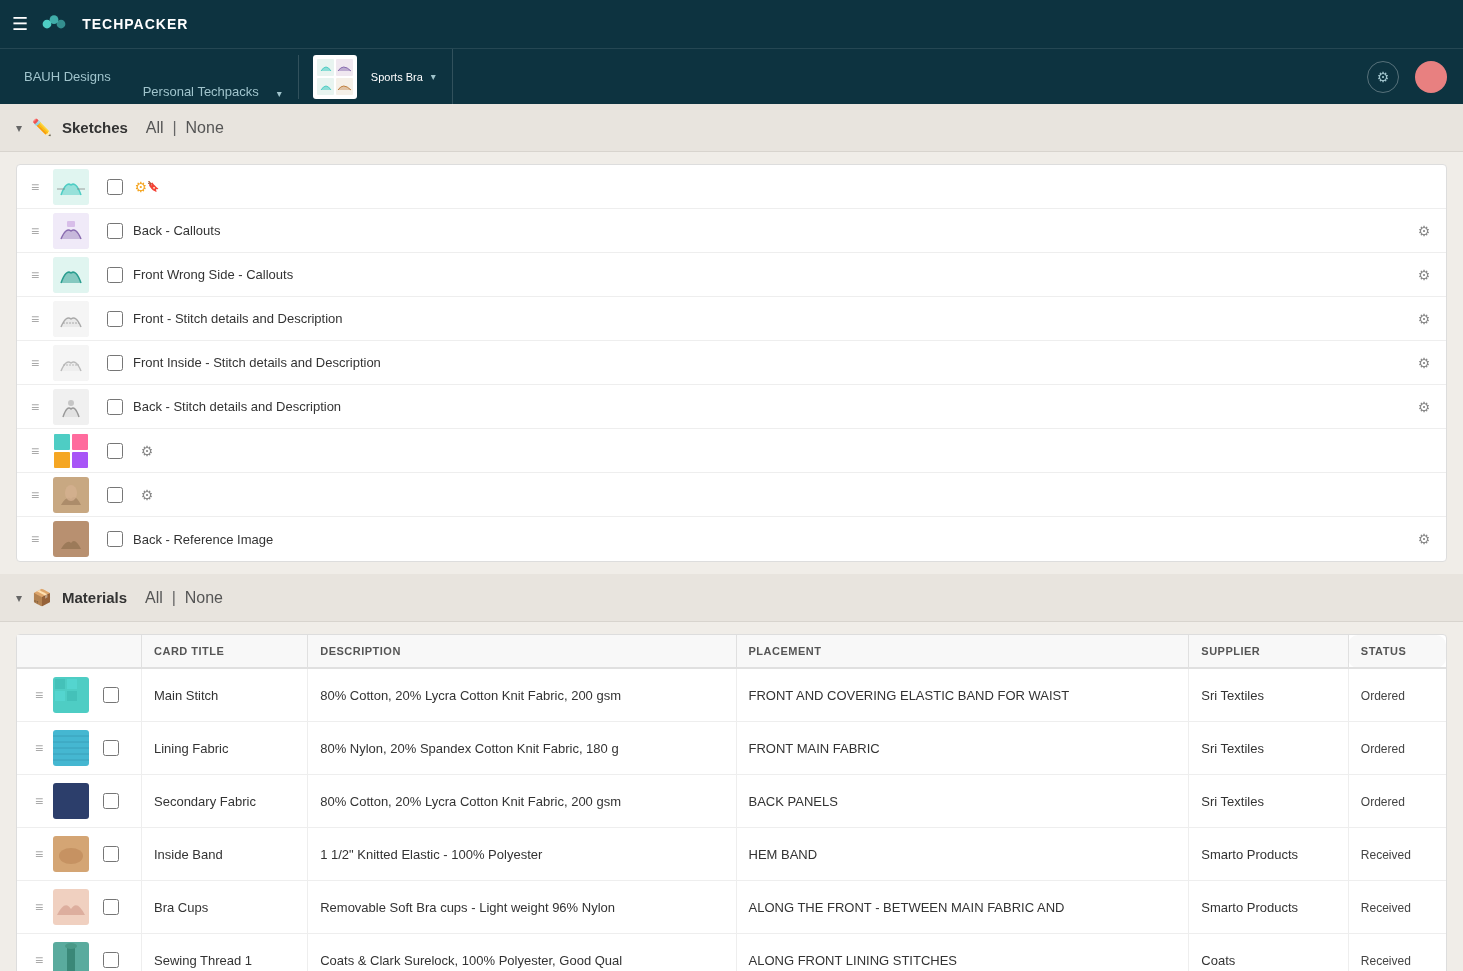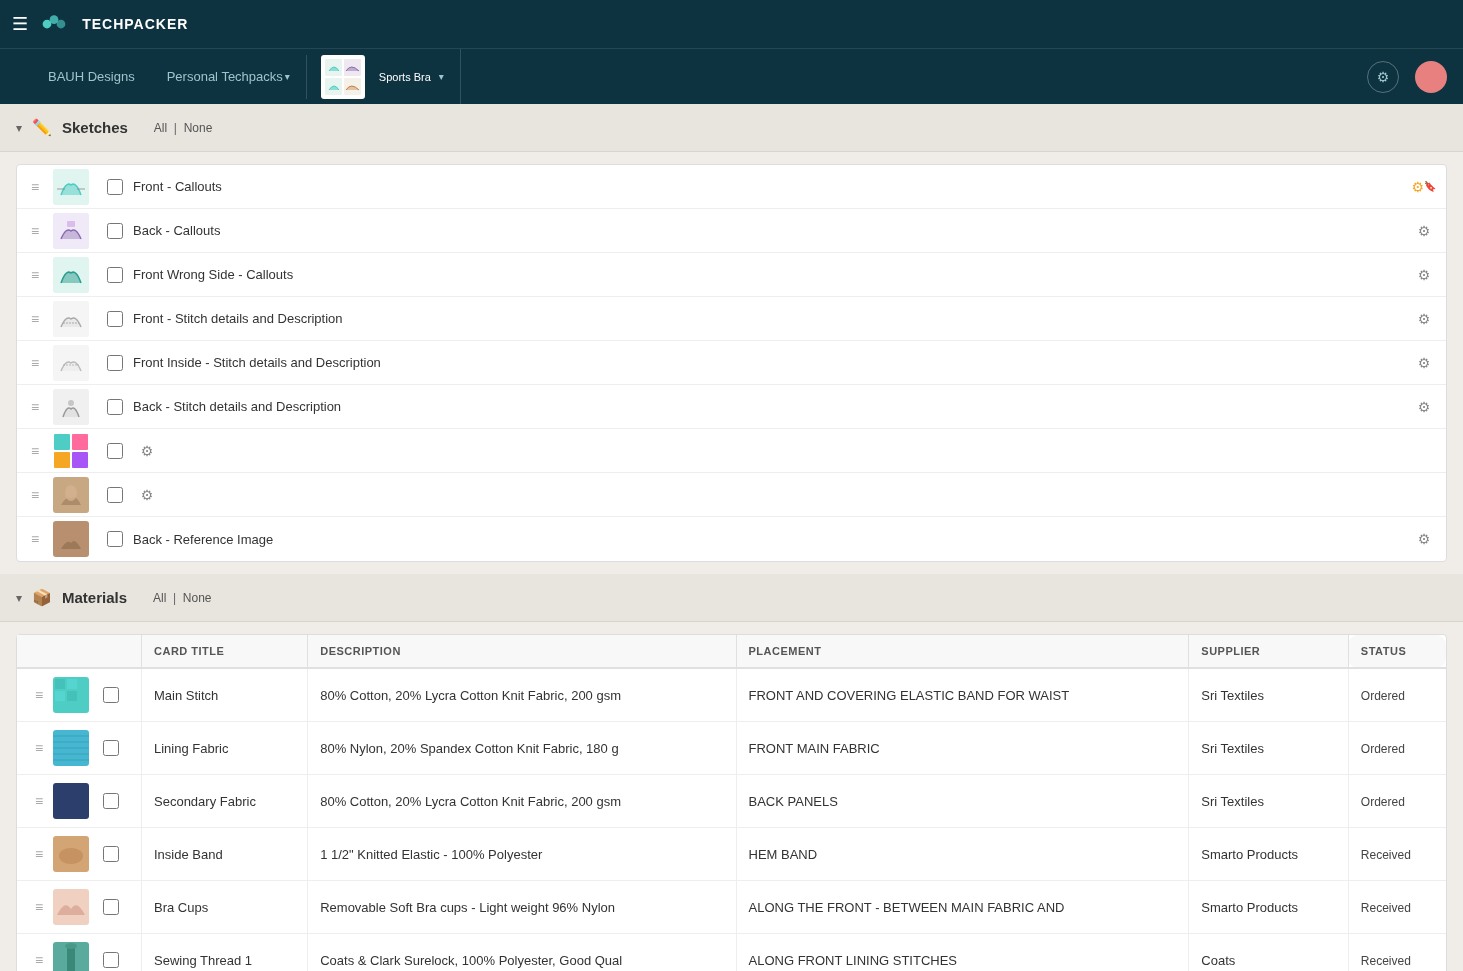--- a/index.html
+++ b/index.html
@@ -19,36 +19,36 @@
     .logo-area { display: flex; align-items: center; gap: 14px; }
     .logo-icon { width: 28px; height: 20px; }
     .logo-text { color: white; font-size: 14px; font-weight: 600; letter-spacing: 1px; }
 
     
     .header-bar {
       background: #0d3340;
       height: 56px;
       display: flex;
       align-items: center;
-      padding: 0 0 0 32px;
+      padding: 0 0 0 8px;
       border-top: 1px solid rgba(255,255,255,0.1);
     }
     .breadcrumb-item {
       color: #a0c4cc;
       font-size: 13px;
       padding: 0 16px;
       cursor: pointer;
       height: 56px;
       display: flex;
       align-items: center;
     }
     .breadcrumb-dropdown {
       display: flex;
-      align-items: center;
-      gap: 2px;
+      align-items: flex-end;
+      gap: 18px;
       color: #a0c4cc;
       font-size: 13px;
       padding: 0 16px;
       cursor: pointer;
       height: 44px;
       border-right: 1px solid rgba(255,255,255,0.15);
     }
     .techpack-thumb {
       width: 44px;
       height: 44px;
@@ -98,21 +98,21 @@
       height: 48px;
       display: flex;
       align-items: center;
       padding: 0 16px;
       gap: 10px;
       border-bottom: 1px solid #d8d4ce;
     }
     .section-toggle { cursor: pointer; color: #666; font-size: 12px; }
     .section-icon { font-size: 16px; color: #555; }
     .section-title { font-size: 15px; font-weight: 600; color: #333; }
-    .section-links { color: #666; font-size: 12px; margin-left: 16px; }
+    .section-links { color: #666; font-size: 16px; margin-left: 8px; }
     .section-links a { color: #555; text-decoration: none; cursor: pointer; }
 
     
     .sketches-container {
       background: white;
       margin: 12px 16px;
       border: 1px solid #ddd;
       border-radius: 4px;
     }
     .sketch-row {
@@ -281,21 +281,20 @@
     <span class="drag-handle">≡</span>
     <div class="sketch-thumb">
       <svg width="36" height="36" viewBox="0 0 36 36">
           <rect width="36" height="36" fill="#e0f5f0"></rect>
           <path d="M8 26 Q13 12 18 16 Q23 12 28 26" stroke="#4ecdc4" fill="#4ecdc4" fill-opacity="0.5" stroke-width="1.5"></path>
           <line x1="12" y1="20" x2="4" y2="20" stroke="#888" stroke-width="0.8"></line>
           <line x1="24" y1="20" x2="32" y2="20" stroke="#888" stroke-width="0.8"></line>
         </svg>
     </div>
     <input type="checkbox" class="sketch-checkbox" style="">
-    <span class="sketch-label">Front - Callouts</span>
     <div class="sketch-gear sketch-gear-yellow">
       <span>⚙</span>
       <span style="font-size:10px;color:#f5a623;">🔖</span>
     </div>
   </div>
 
   <div class="sketch-row">
     <span class="drag-handle">≡</span>
     <div class="sketch-thumb">
       <svg width="36" height="36" viewBox="0 0 36 36">

